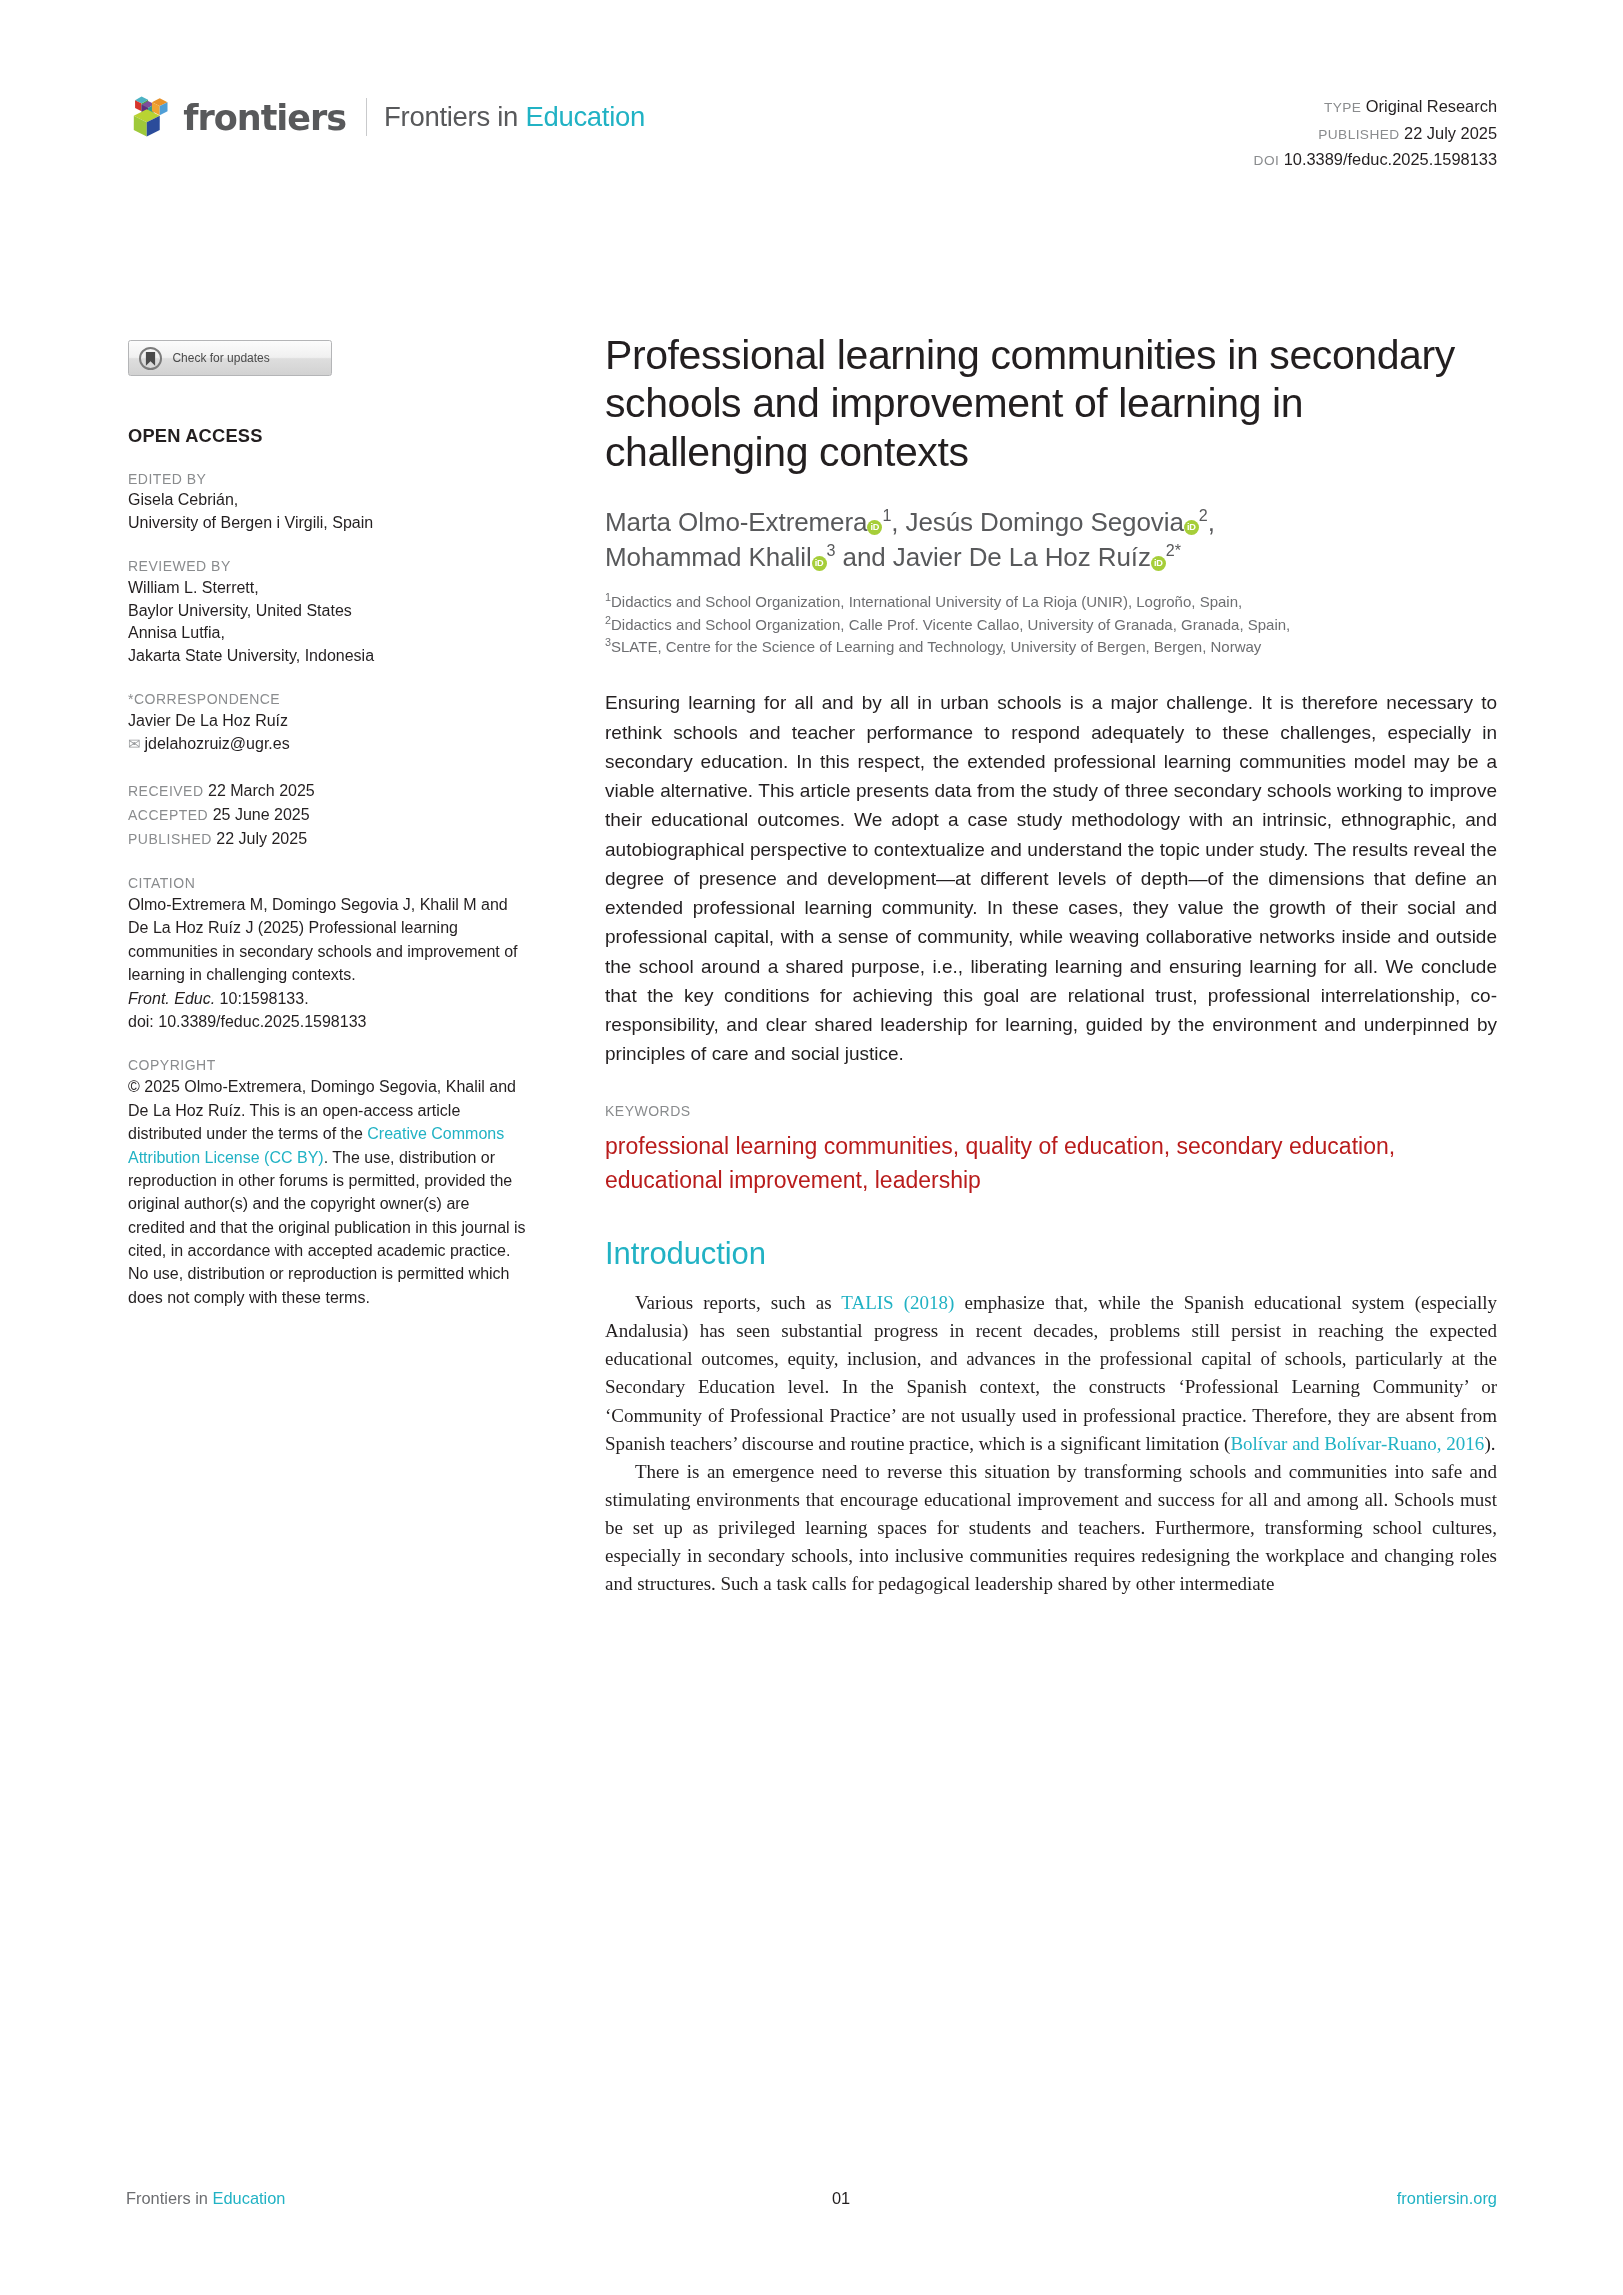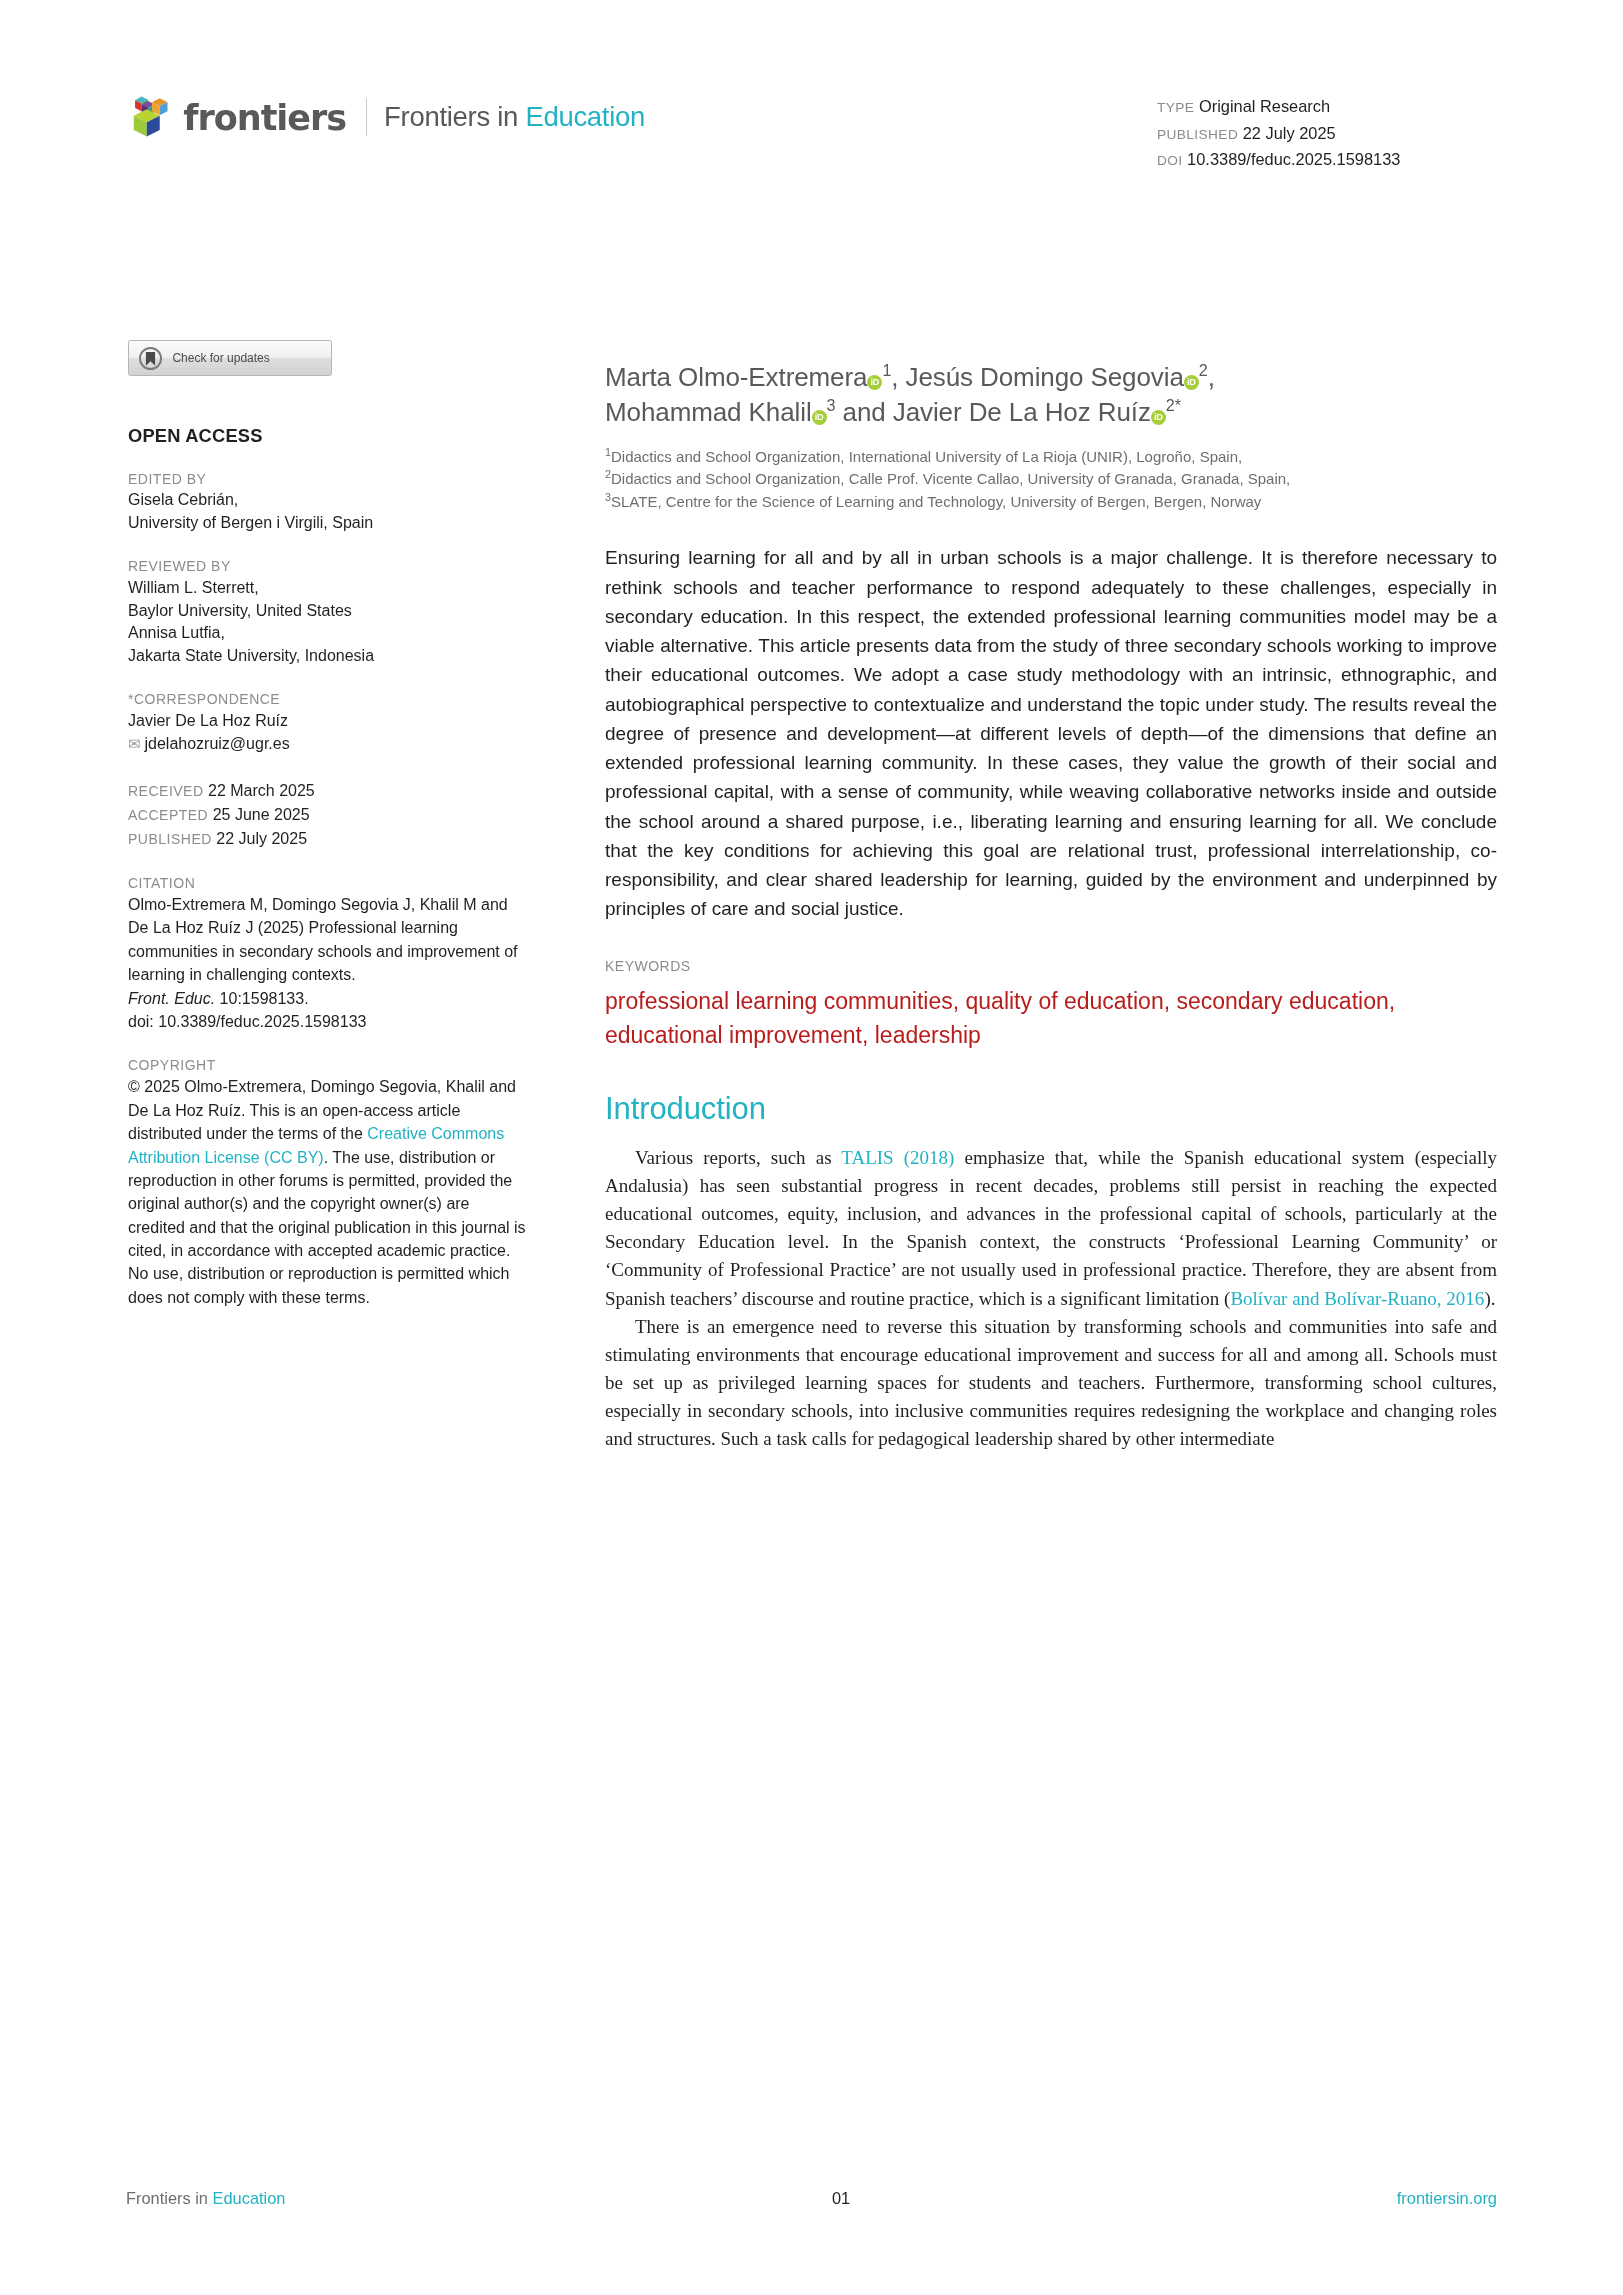--- a/index.html
+++ b/index.html
@@ -61,21 +61,21 @@
     white-space: nowrap;
   }
   .journal-name .accent {
     color: #21b2c4;
   }
 
   .article-meta {
     position: absolute;
     right: 126px;
     top: 93px;
-    text-align: left;
+    text-align: right;
     width: 340px;
   }
   .meta-row {
     font-size: 16.4px;
     color: #231f20;
     line-height: 1.62;
     white-space: nowrap;
   }
   .meta-label {
     font-size: 13.7px;
@@ -333,20 +333,21 @@
     </div>
 
     <div class="sb-block">
       <div class="sb-label">COPYRIGHT</div>
       <div class="sb-para"><span>© 2025 Olmo-Extremera, Domingo Segovia, Khalil and De La Hoz Ruíz. This is an open-access article distributed under the terms of the </span><span class="link">Creative Commons Attribution License (CC BY)</span><span>. The use, distribution or reproduction in other forums is permitted, provided the original author(s) and the copyright owner(s) are credited and that the original publication in this journal is cited, in accordance with accepted academic practice. No use, distribution or reproduction is permitted which does not comply with these terms.</span></div>
     </div>
   </div>
 
   <div class="main">
 
+    <h1 class="art-title">Professional learning communities in secondary schools and improvement of learning in challenging contexts</h1>
 
     <div class="authors">
       <span><span>Marta Olmo-Extremera</span><span class="orcid">iD</span><span class="sup">1</span></span><span>, </span><span><span>Jesús Domingo Segovia</span><span class="orcid">iD</span><span class="sup">2</span></span><span>, </span><br><span><span>Mohammad Khalil</span><span class="orcid">iD</span><span class="sup">3</span></span><span> and </span><span><span>Javier De La Hoz Ruíz</span><span class="orcid">iD</span><span class="sup">2*</span></span>
     </div>
 
     <div class="affils">
       <div><span class="sup">1</span><span>Didactics and School Organization, International University of La Rioja (UNIR), Logroño, Spain,</span></div>
       <div><span class="sup">2</span><span>Didactics and School Organization, Calle Prof. Vicente Callao, University of Granada, Granada, Spain,</span></div>
       <div><span class="sup">3</span><span>SLATE, Centre for the Science of Learning and Technology, University of Bergen, Bergen, Norway</span></div>
     </div>

